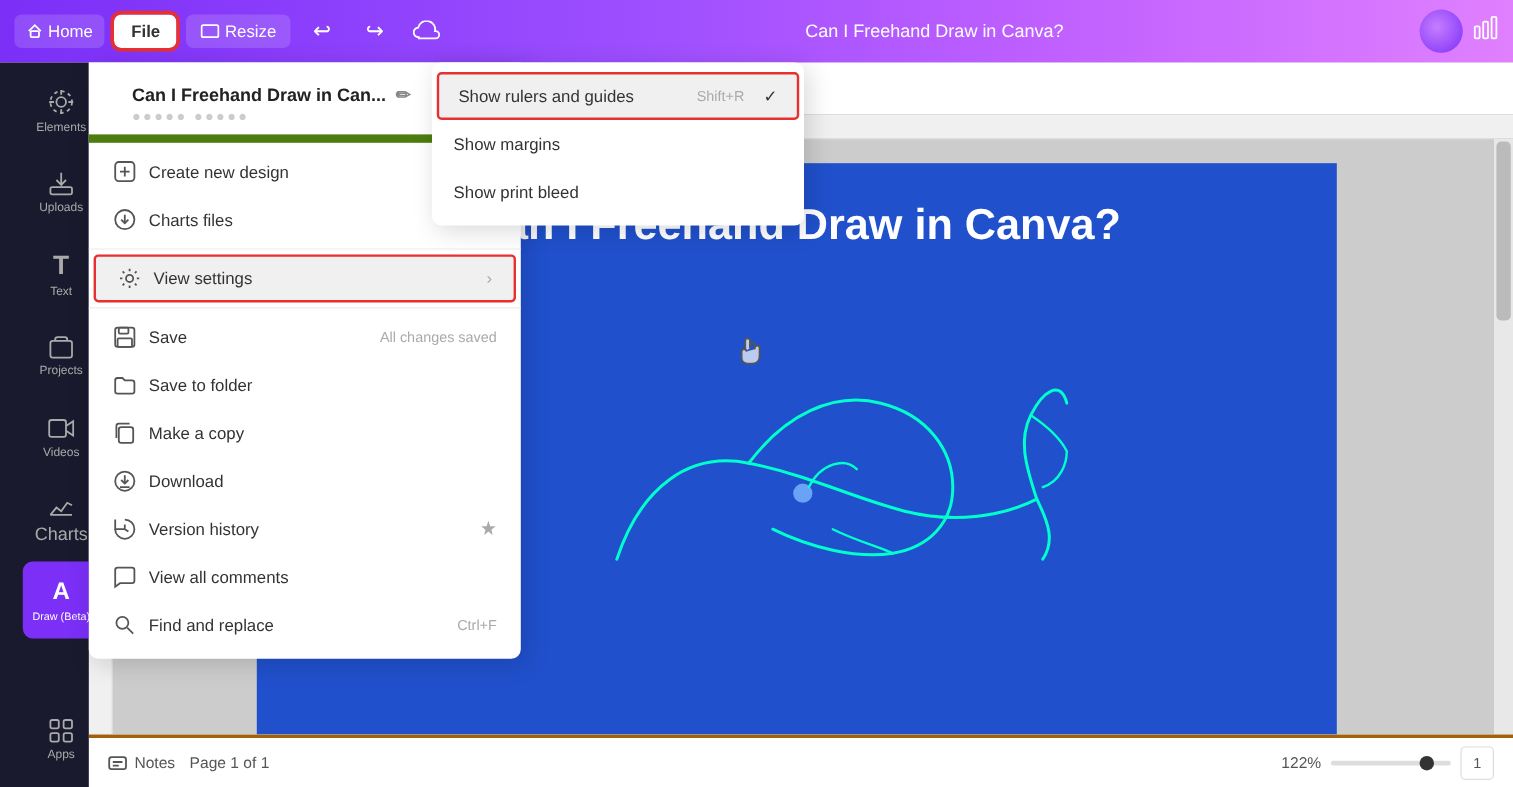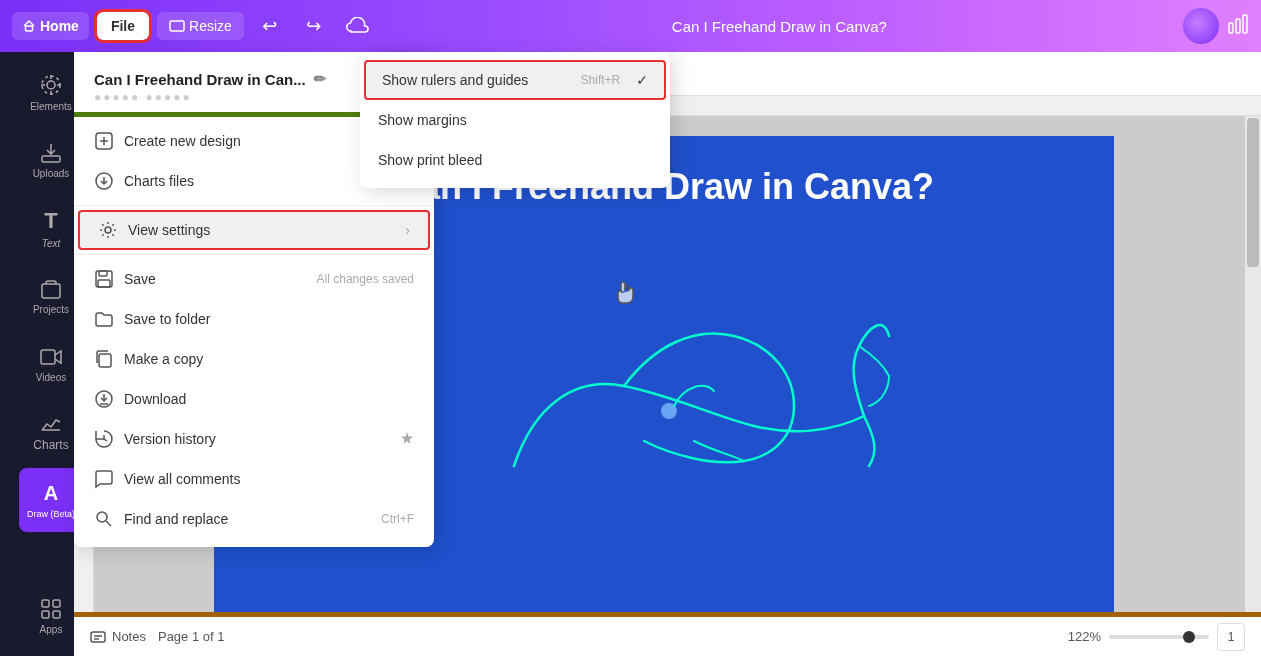--- a/index.html
+++ b/index.html
@@ -7,21 +7,21 @@
 
     
     .topbar {
       display: flex; align-items: center; height: 52px;
       background: linear-gradient(90deg, #7B2FF7 0%, #9B4DFF 40%, #C060FF 70%, #E080FF 100%);
       padding: 0 12px; gap: 8px; position: relative; z-index: 100;
     }
     .topbar-home {
       display: flex; align-items: center; gap: 4px;
       background: rgba(255,255,255,0.15); border-radius: 6px;
-      padding: 6px 10px; cursor: pointer; color: #fff; font-size: 14px; font-weight: 700;
+      padding: 6px 10px; cursor: pointer; color: #fff; font-size: 14px; font-weight: 400;
     }
     .topbar-home svg { width: 14px; height: 14px; }
     .topbar-file {
       display: flex; align-items: center;
       background: #fff; border-radius: 6px; outline: 3px solid #e83030;
       padding: 6px 14px; cursor: pointer; color: #333; font-size: 14px; font-weight: 600;
     }
     .topbar-btn {
       display: flex; align-items: flex-start; gap: 4px;
       background: rgba(255,255,255,0.15); border-radius: 6px;
@@ -65,21 +65,21 @@
 
     
     .file-menu {
       position: absolute; left: 74px; top: 52px;
       width: 360px; background: #fff;
       box-shadow: 4px 4px 20px rgba(0,0,0,0.15);
       z-index: 200; border-radius: 0 0 8px 8px;
       padding: 8px 0;
     }
     .file-menu-header {
-      padding: 10px 20px 8px; border-bottom: 5px solid #4d7c0f; margin-bottom: 4px;
+      padding: 10px 36px 8px; border-bottom: 7px solid #4d7c0f; margin-bottom: 4px;
     }
     .file-menu-title {
       font-size: 15px; font-weight: 600; color: #222; display: flex; align-items: center; gap: 8px;
     }
     .file-menu-subtitle {
       font-size: 12px; color: #aaa; margin-top: 2px;
     }
     .file-menu-item {
       display: flex; align-items: center; padding: 10px 20px; cursor: pointer;
       color: #333; font-size: 14px; gap: 10px; position: relative;
@@ -161,21 +161,21 @@
     
     .fish-svg {
       position: absolute; left: 280px; top: 150px;
     }
 
     
     .canvas-right { width: 16px; background: #e8e8e8; }
 
     
     .bottom-bar {
-      height: 44px; background: #fff; border-top: 5px solid #a16207;
+      height: 44px; background: #fff; border-top: 3px solid #a16207;
       display: flex; align-items: center; padding: 0 16px; gap: 12px;
       font-size: 13px; color: #555;
     }
     .notes-btn {
       display: flex; align-items: center; gap: 6px; cursor: pointer; color: #555;
     }
     .zoom-right { margin-left: auto; display: flex; align-items: center; gap: 8px; }
     .zoom-slider { width: 100px; height: 4px; background: #ddd; border-radius: 2px; position: relative; cursor: pointer; }
     .zoom-thumb { position: absolute; left: 80%; top: 50%; transform: translate(-50%, -50%); width: 12px; height: 12px; background: #333; border-radius: 50%; }
     .page-num-box {
@@ -245,42 +245,42 @@
     <div class="sidebar-item">
       <svg width="22" height="22" viewBox="0 0 22 22" fill="none" stroke="#aaa" stroke-width="1.5">
         <rect x="2" y="14" width="18" height="6" rx="1.5"></rect>
         <polyline points="11,2 11,12 7,8"></polyline>
         <polyline points="11,12 15,8"></polyline>
       </svg>
       <span style="font-size:10px;color:#aaa;">Uploads</span>
     </div>
     <div class="sidebar-item">
       <span style="font-size:22px;font-weight:700;color:#aaa;">T</span>
-      <span style="font-size:10px;color:#aaa;font-style:italic;">Text</span>
+      <span style="font-size:10px;color:#aaa;">Text</span>
     </div>
     <div class="sidebar-item">
       <svg width="22" height="22" viewBox="0 0 22 22" fill="none" stroke="#aaa" stroke-width="1.5">
         <rect x="2" y="6" width="18" height="14" rx="2"></rect>
         <path d="M6 6V5a2 2 0 012-2h6a2 2 0 012 2v1"></path>
       </svg>
       <span style="font-size:10px;color:#aaa;">Projects</span>
     </div>
     <div class="sidebar-item">
       <svg width="22" height="22" viewBox="0 0 22 22" fill="none" stroke="#aaa" stroke-width="1.5">
         <rect x="1" y="4" width="14" height="14" rx="2"></rect>
         <polyline points="15,9 21,5 21,17 15,13"></polyline>
       </svg>
       <span style="font-size:10px;color:#aaa;">Videos</span>
     </div>
     <div class="sidebar-item">
       <svg width="22" height="22" viewBox="0 0 22 22" fill="none" stroke="#aaa" stroke-width="1.5">
         <polyline points="2,18 7,12 11,15 16,8 20,10"></polyline>
         <line x1="2" y1="18" x2="20" y2="18"></line>
       </svg>
-      <span style="font-size:12px;color:#aaa;">Charts</span>
+      <span style="font-size:15px;color:#aaa;">Charts</span>
     </div>
     <div class="sidebar-item sidebar-item-draw">
       <span style="font-size:20px;font-weight:700;color:#fff;">A</span>
       <span style="font-size:9px;color:#fff;text-align:center;">Draw (Beta)</span>
     </div>
     <div class="sidebar-spacer"></div>
     <div class="sidebar-item">
       <svg width="22" height="22" viewBox="0 0 22 22" fill="none" stroke="#aaa" stroke-width="1.5">
         <rect x="2" y="2" width="7" height="7" rx="1.5"></rect>
         <rect x="13" y="2" width="7" height="7" rx="1.5"></rect>

